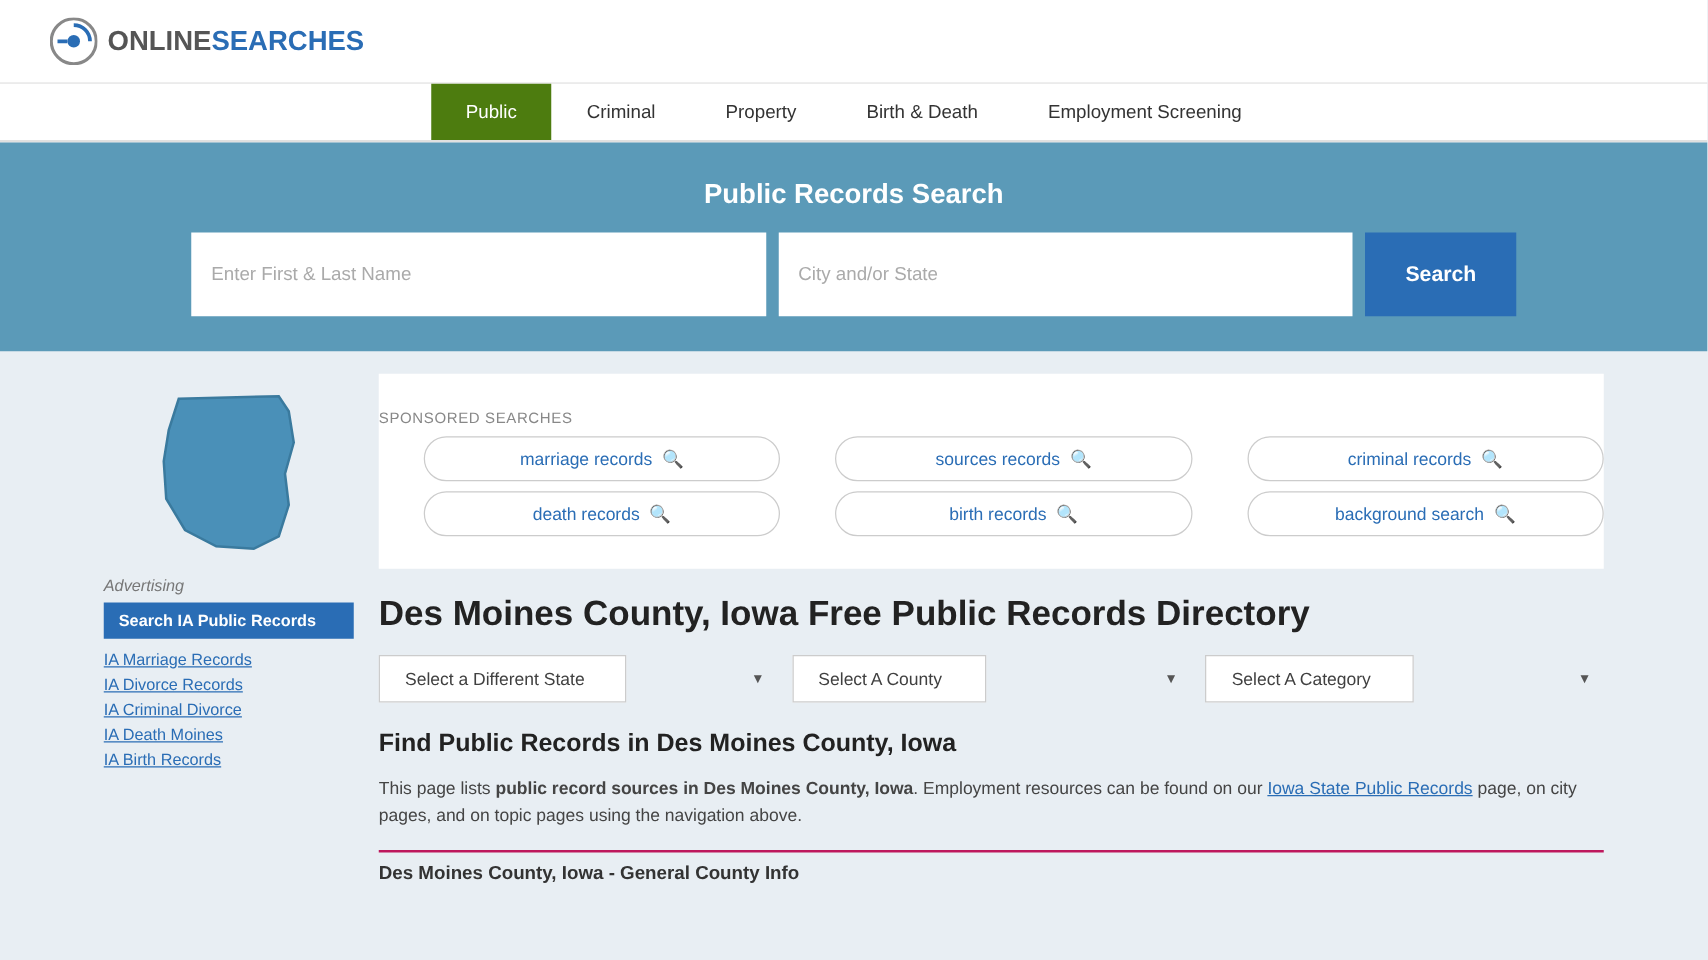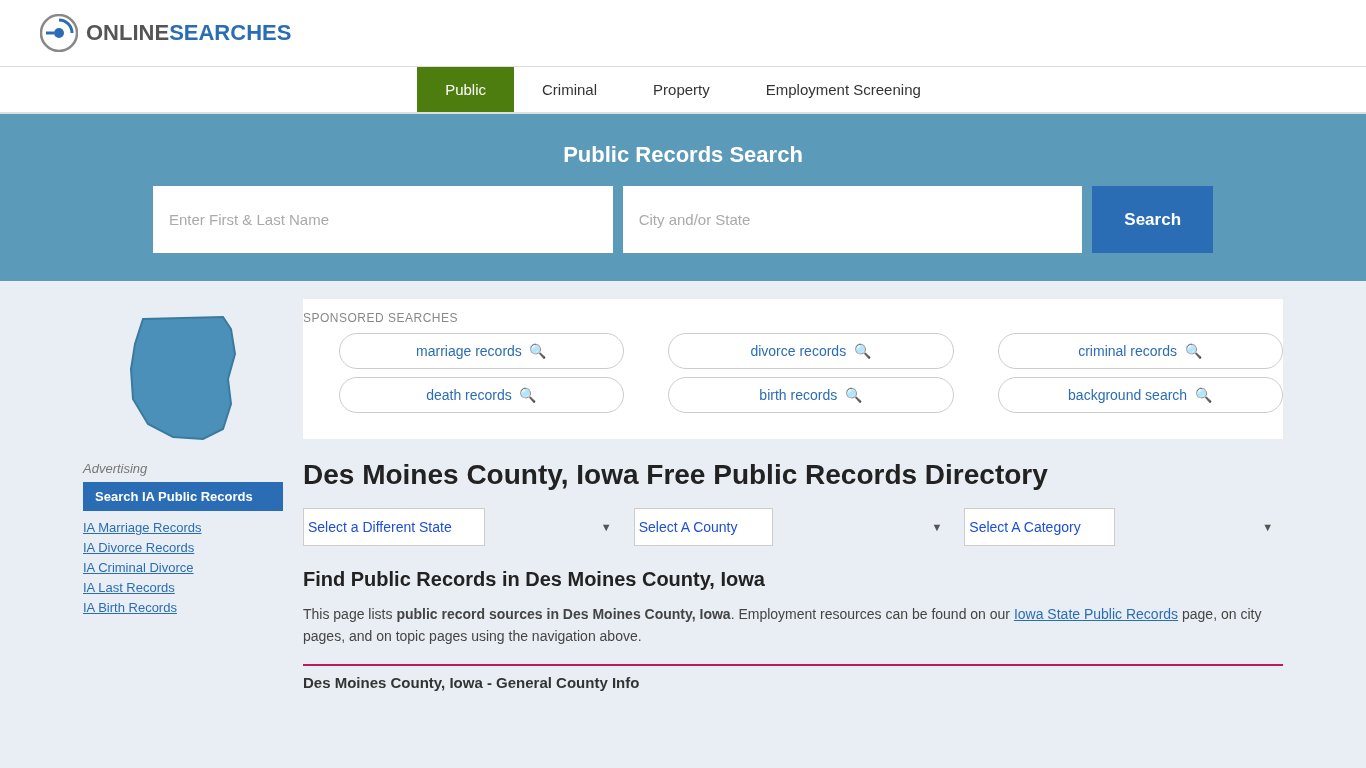--- a/index.html
+++ b/index.html
@@ -45,34 +45,34 @@
     .sponsored-label { font-size: 12px; color: #888; margin-bottom: 8px; letter-spacing: 0.5px; }
     .sponsored-grid { display: grid; grid-template-columns: 1fr 1fr 1fr; gap: 8px; margin-bottom: 22px; }
     .sponsored-item { border: 1px solid #ccc; border-radius: 20px; padding: 9px 16px; display: flex; align-items: center; justify-content: center; gap: 8px; cursor: pointer; background: #fff; font-size: 14px; color: #2a6db5; margin-left: 36px; }
     .search-icon-sm { color: #555; font-size: 14px; }
 
     
     .page-title { font-size: 28px; font-weight: bold; color: #222; margin: 18px 0 16px; line-height: 1.25; }
 
     
     .dropdowns-row { display: flex; gap: 12px; margin-bottom: 22px; }
-    .dropdown-select { padding: 10px 4px; border: 1px solid #ccc; background: #fff; font-size: 14px; color: #1d4ed8; cursor: pointer; appearance: none; padding-right: 32px; position: relative; flex: 1; }
+    .dropdown-select { padding: 10px 20px; border: 1px solid #ccc; background: #fff; font-size: 14px; color: #404040; cursor: pointer; appearance: none; padding-right: 32px; position: relative; flex: 1; }
     .dropdown-wrapper { position: relative; flex: 1; }
     .dropdown-wrapper::after { content: '▼'; position: absolute; right: 10px; top: 50%; transform: translateY(-50%); pointer-events: none; font-size: 11px; color: #555; }
 
     
     .find-title { font-size: 20px; font-weight: bold; color: #222; margin-bottom: 12px; }
     .find-desc { font-size: 14px; color: #444; line-height: 1.6; margin-bottom: 16px; }
     .find-desc strong { font-weight: bold; }
     .find-desc a { color: #2a6db5; text-decoration: underline; cursor: pointer; }
 
     .general-info-title { font-size: 15px; font-weight: bold; color: #333; border-top: 2px solid #be185d; padding-top: 8px; margin-top: 8px; }
 
     
-    .sponsored-wrapper { background: #fff; padding: 12px 0 4px; margin-bottom: 4px; }
+    .sponsored-wrapper { background: #fff; padding: 28px 0 4px; margin-bottom: 4px; }
   </style>
 </head>
 <body>
 
 <div class="header">
   <div class="logo-area">
     <svg class="logo-icon" viewBox="0 0 38 38" xmlns="http://www.w3.org/2000/svg">
       <circle cx="19" cy="19" r="18" fill="none" stroke="#888" stroke-width="2.5"></circle>
       <path d="M19 6 A13 13 0 0 1 32 19" stroke="#2a6db5" stroke-width="3" fill="none"></path>
       <circle cx="19" cy="19" r="5" fill="#2a6db5"></circle>
@@ -81,20 +81,21 @@
     <span class="logo-text">
       <span class="logo-online">ONLINE</span><span class="logo-searches">SEARCHES</span>
     </span>
   </div>
 </div>
 
 <nav class="nav">
   <a class="nav-item active">Public</a>
   <a class="nav-item">Criminal</a>
   <a class="nav-item">Property</a>
+  <a class="nav-item">Birth &amp; Death</a>
   <a class="nav-item">Employment Screening</a>
 </nav>
 
 <div class="search-banner">
   <div class="search-banner-title">Public Records Search</div>
   <div class="search-form">
     <input class="search-input" type="text" placeholder="Enter First &amp; Last Name" style="">
     <input class="search-input" type="text" placeholder="City and/or State" style="">
     <button class="search-btn">Search</button>
   </div>
@@ -107,36 +108,36 @@
     <svg class="state-map" viewBox="0 0 140 150" xmlns="http://www.w3.org/2000/svg">
       <path d="M30 20 L110 18 L118 30 L122 55 L115 80 L118 105 L110 130 L90 140 L60 138 L35 125 L20 100 L18 70 L22 45 Z" fill="#4a90b8" stroke="#3a7a9e" stroke-width="2"></path>
     </svg>
 
     <div class="advertising-label">Advertising</div>
     <button class="sidebar-search-btn">Search IA Public Records</button>
     <ul class="sidebar-links">
       <li><a>IA Marriage Records</a></li>
       <li><a>IA Divorce Records</a></li>
       <li><a>IA Criminal Divorce</a></li>
-      <li><a>IA Last Records</a></li>
+      <li><a>IA Death Moines</a></li>
       <li><a>IA Birth Records</a></li>
     </ul>
   </div>
 
   <div class="content">
 
     <div class="sponsored-wrapper">
       <div class="sponsored-label">SPONSORED SEARCHES</div>
       <div class="sponsored-grid">
         <div class="sponsored-item">
           <span>marriage records</span>
           <span class="search-icon-sm">🔍</span>
         </div>
         <div class="sponsored-item">
-          <span>divorce records</span>
+          <span>sources records</span>
           <span class="search-icon-sm">🔍</span>
         </div>
         <div class="sponsored-item">
           <span>criminal records</span>
           <span class="search-icon-sm">🔍</span>
         </div>
         <div class="sponsored-item">
           <span>death records</span>
           <span class="search-icon-sm">🔍</span>
         </div>

